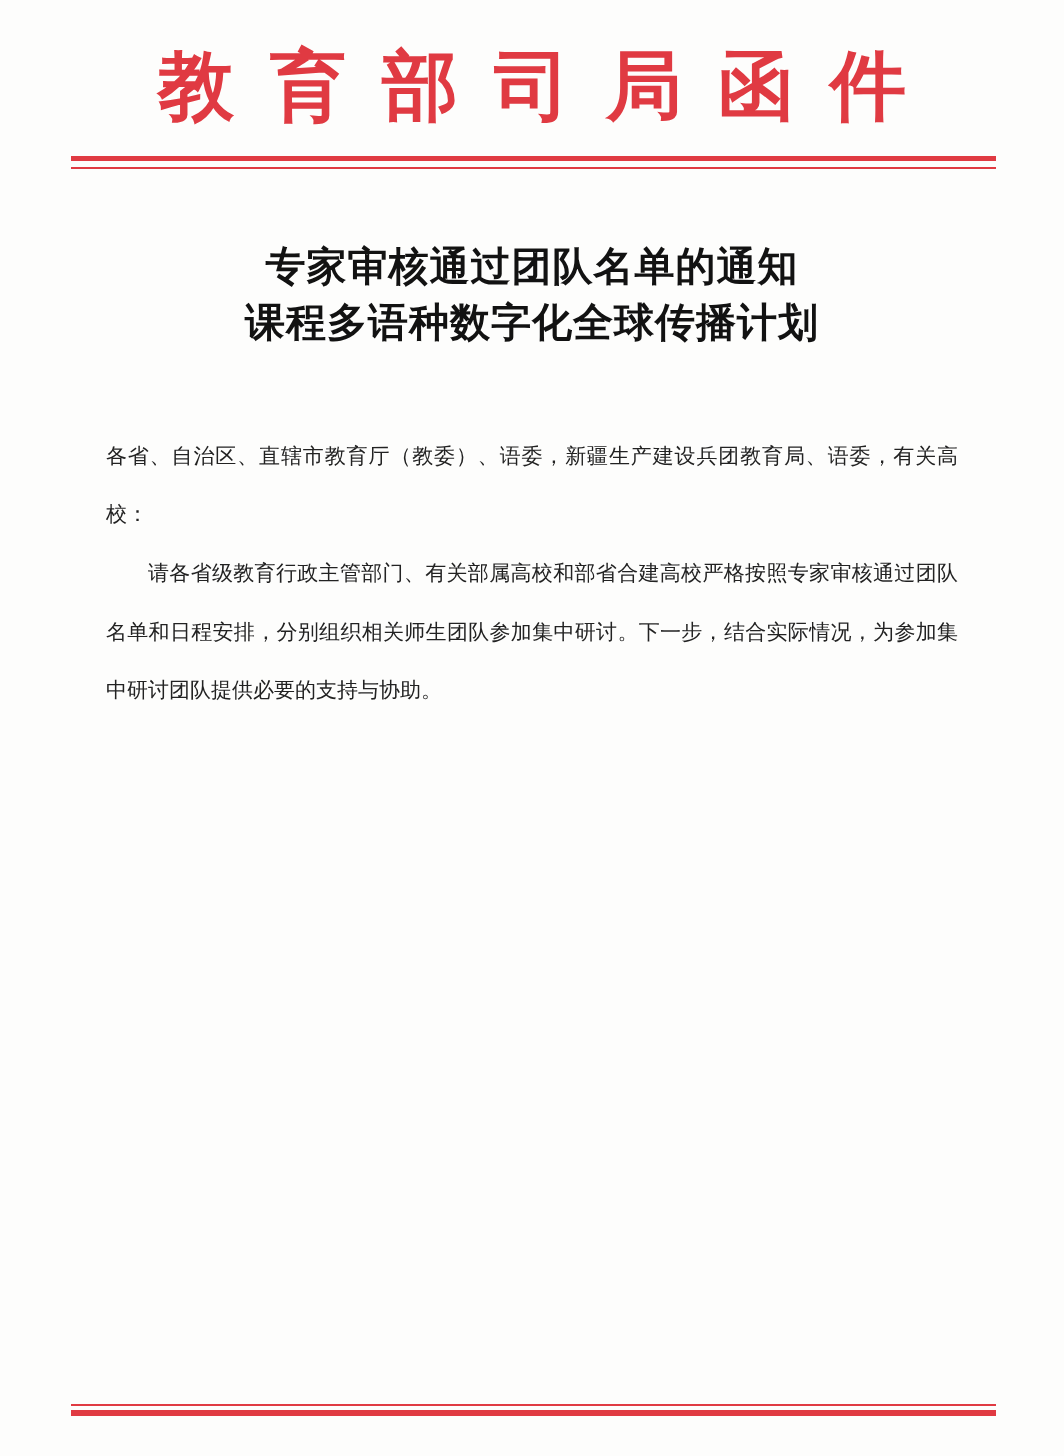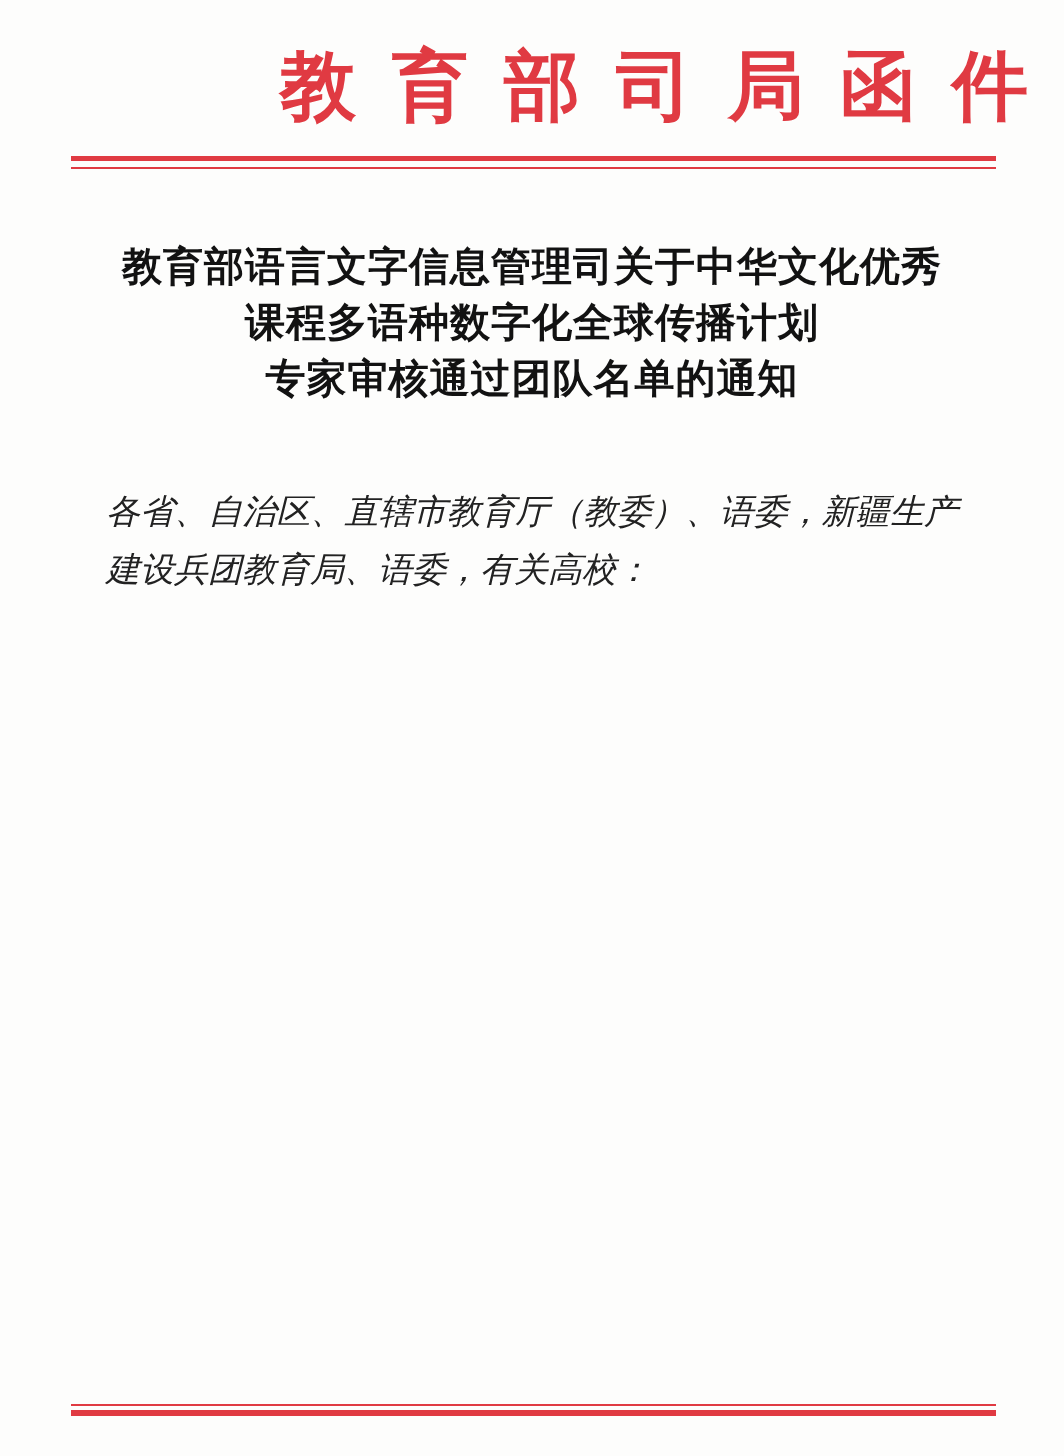--- a/index.html
+++ b/index.html
@@ -15,21 +15,21 @@
     overflow:hidden;
   }
   .page{
     position:relative;
     width:1064px;height:1456px;
     box-sizing:border-box;
   }
   
   .letterhead{
     margin-top:42px;
-    text-align:right;
+    text-align:center;
     color:var(--accent-red);
     font-size:76px;
     font-weight:bold;
     letter-spacing:36px;
     padding-left:36px; 
     line-height:1.18;
     white-space:nowrap;
   }
   
   .rule{
@@ -53,48 +53,47 @@
     text-align:center;
     font-weight:bold;
     font-size:40px;
     line-height:56px;
     color:#121212;
     letter-spacing:1px;
   }
   
   .body-block{
     margin:76px 106px 0 106px;
-    font-size:34px;
+    font-size:21px;
     line-height:58.7px;
     text-align:justify;
     color:#222;
-    font-style:italic;
   }
   .body-block p{margin:0;}
   .indent{text-indent:2em;}
   .contact .gap{display:inline-block;width:1.7em;}
 </style>
 </head>
 <body>
 
 <div class="page">
 
   <div class="letterhead">教育部司局函件</div>
 
   <div class="rule rule-top-thick"></div>
   <div class="rule rule-top-thin"></div>
 
   <div class="title-block">
-    <div>教育部语言文字信息管理司关于中华文化优秀</div>
+    <div>专家审核通过团队名单的通知</div>
     <div>课程多语种数字化全球传播计划</div>
-    <div>专家审核通过团队名单的通知</div>
   </div>
 
   <div class="body-block">
     <p>各省、自治区、直辖市教育厅（教委）、语委，新疆生产建设兵团教育局、语委，有关高校：</p>
+    <p class="indent">请各省级教育行政主管部门、有关部属高校和部省合建高校严格按照专家审核通过团队名单和日程安排，分别组织相关师生团队参加集中研讨。下一步，结合实际情况，为参加集中研讨团队提供必要的支持与协助。</p>
   </div>
 
   <div class="bottom-rules">
     <div class="rule-bottom rule-bottom-thin"></div>
     <div class="rule-bottom rule-bottom-thick"></div>
   </div>
 
 </div>
 
 </body></html>

